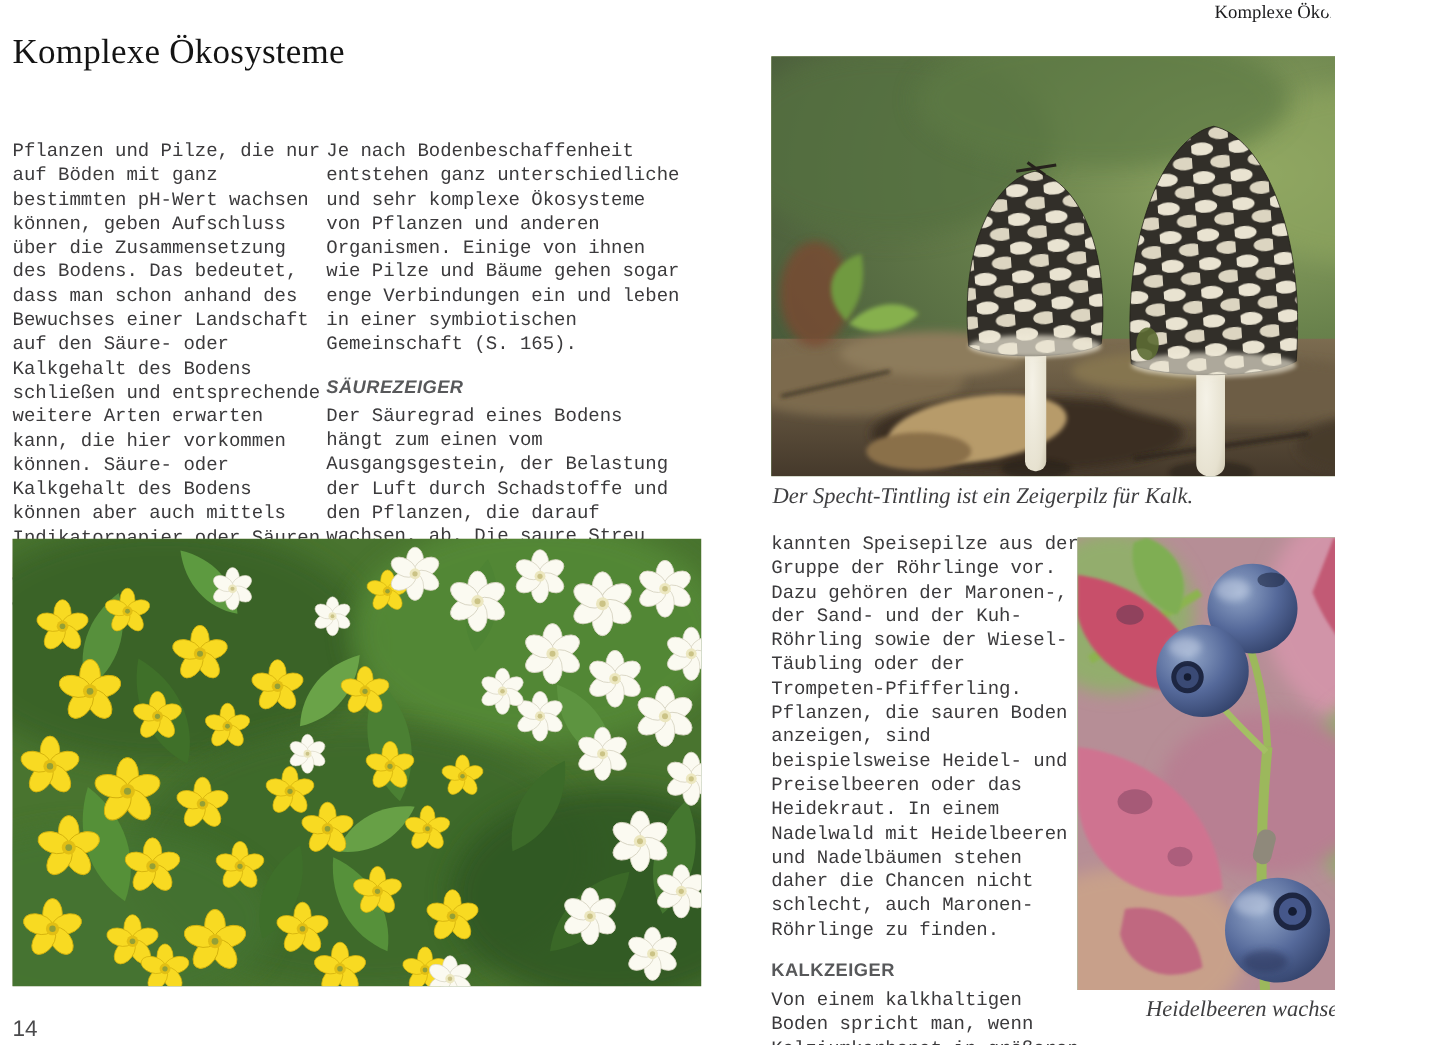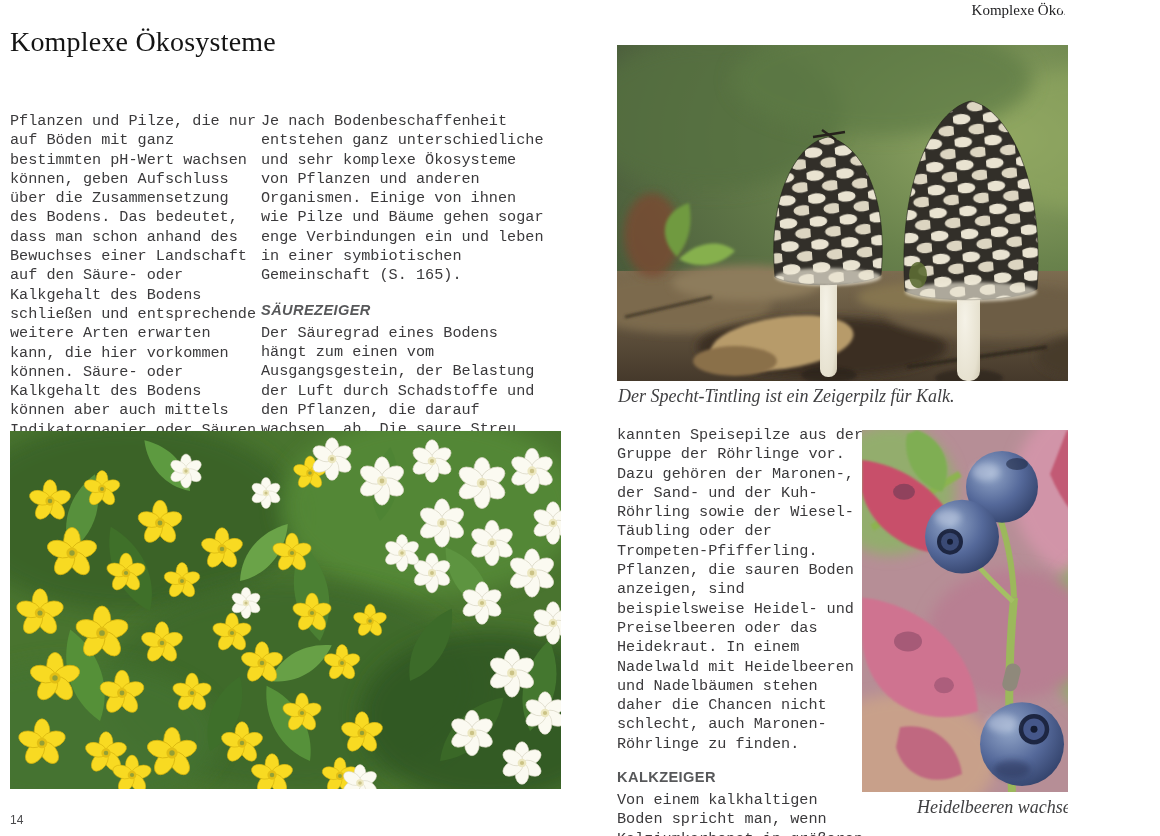--- a/index.html
+++ b/index.html
@@ -29,21 +29,21 @@
   #fig-mushrooms{left:617px;top:45px;width:543px;height:336px;}
   #fig-anemones{left:10px;top:431px;width:551px;height:358px;}
   #fig-blueberries{left:862px;top:430px;width:298px;height:362px;}
   .figure svg{display:block;width:100%;height:100%;}
 
   .caption{font-style:italic;font-size:18px;color:#3f3f41;}
   #caption-mushrooms{left:618px;top:386px;width:540px;}
   #caption-anemones{left:10px;top:795px;width:551px;}
   #caption-blueberries{left:862px;top:797px;width:298px;text-align:right;}
 
-  .pagenum{font-family:"Liberation Sans", sans-serif;font-size:12px;color:#4a4a4c;}
+  .pagenum{font-family:"Liberation Sans", sans-serif;font-size:18px;color:#4a4a4c;}
   #pagenum-left{left:10px;top:813px;}
   #pagenum-right{left:1052px;top:813px;width:60px;text-align:center;}
 </style>
 </head>
 <body>
 
 <div id="page">
 
   <div id="running-header" class="abs">Komplexe Ökosysteme</div>
 

